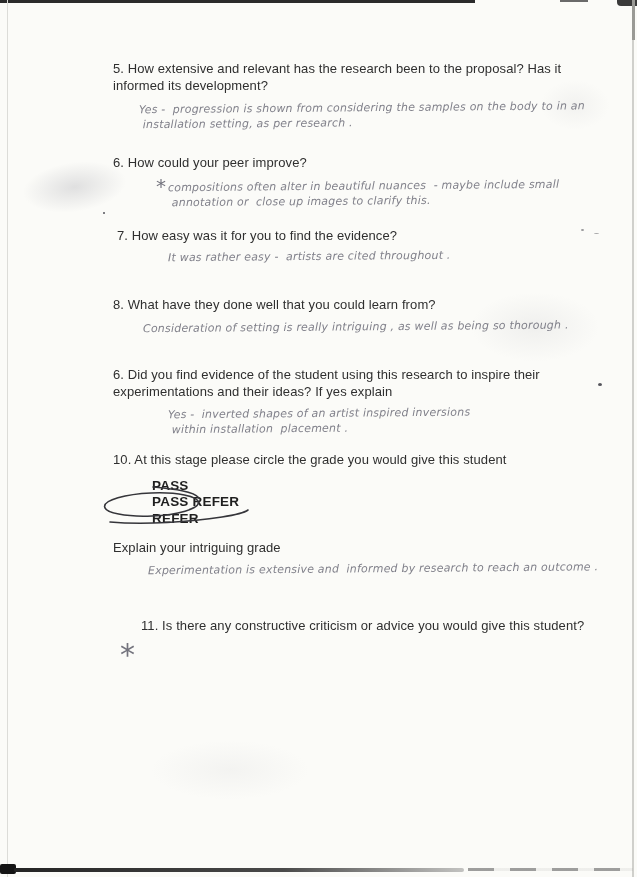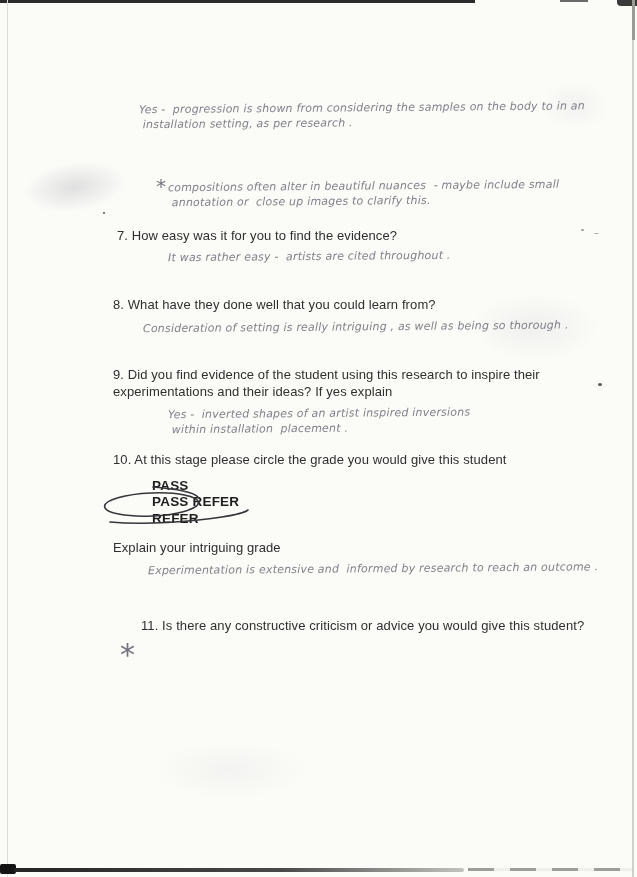--- a/index.html
+++ b/index.html
@@ -76,34 +76,37 @@
   <div class="artifact edge-bottom2"></div>
   <div class="smudge sm1"></div>
   <div class="smudge sm2"></div>
   <div class="smudge sm3"></div>
   <div class="smudge sm4"></div>
   <div class="speck sp1"></div>
   <div class="speck sp2"></div>
   <div class="speck sp3"></div>
   <div class="speck sp4"></div>
 
+  <div class="print" style="left:113px;top:61px;">5. How extensive and relevant has the research been to the proposal? Has it
+informed its development?</div>
   <div class="hand" style="left:139px;top:100px;">Yes -  progression is shown from considering the samples on the body to in an
  installation setting, as per research .</div>
 
+  <div class="print" style="left:113px;top:155px;">6. How could your peer improve?</div>
   <span class="star" style="left:156px;top:176px;font-size:20px;">*</span>
   <div class="hand" style="left:168px;top:178px;">compositions often alter in beautiful nuances  - maybe include small
  annotation or  close up images to clarify this.</div>
 
   <div class="print" style="left:117px;top:228px;">7. How easy was it for you to find the evidence?</div>
   <div class="hand" style="left:168px;top:248px;">It was rather easy -  artists are cited throughout .</div>
 
   <div class="print" style="left:113px;top:297px;">8. What have they done well that you could learn from?</div>
   <div class="hand" style="left:143px;top:319px;">Consideration of setting is really intriguing , as well as being so thorough .</div>
 
-  <div class="print" style="left:113px;top:367px;">9. Did you find evidence of the student using this research to inspire their
+  <div class="print" style="left:113px;top:367px;">6. Did you find evidence of the student using this research to inspire their
 experimentations and their ideas? If yes explain</div>
   <div class="hand" style="left:168px;top:405px;">Yes -  inverted shapes of an artist inspired inversions
  within installation  placement .</div>
 
   <div class="print" style="left:113px;top:452px;">10. At this stage please circle the grade you would give this student</div>
   <div class="grades">
     <div class="grade">PASS</div>
     <div class="grade">PASS REFER</div>
     <div class="grade">REFER</div>
   </div>

